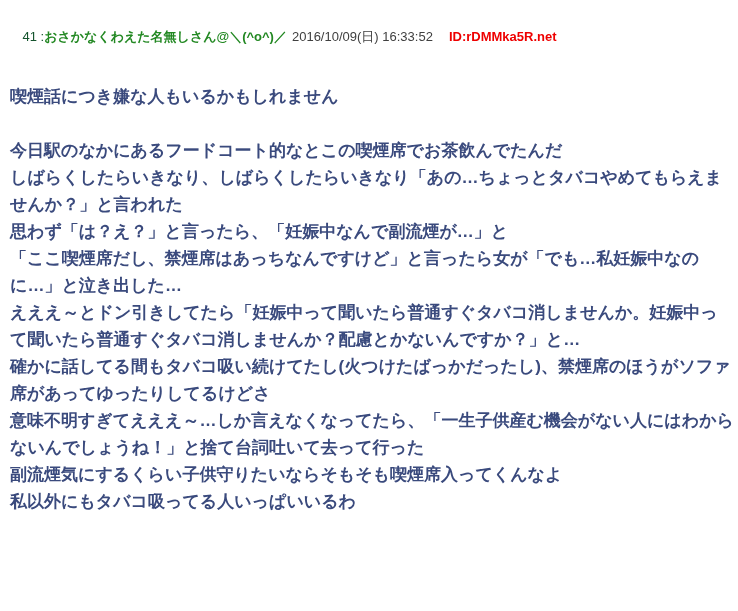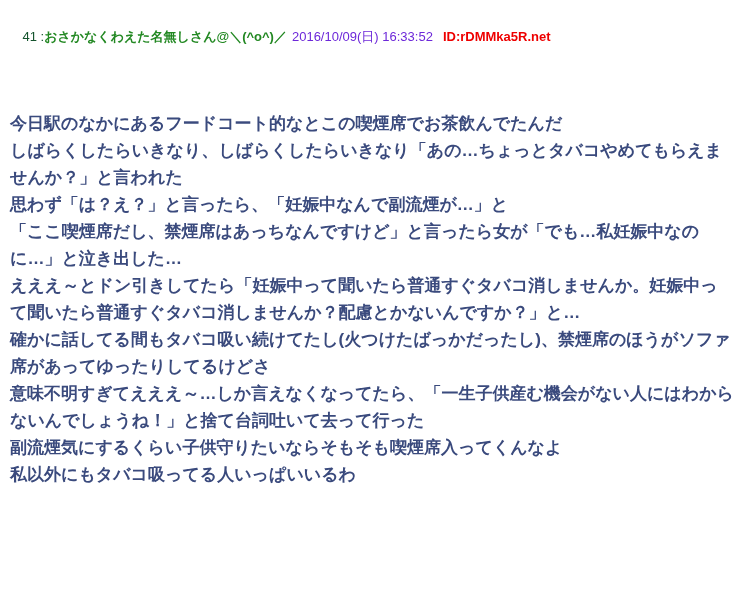--- a/index.html
+++ b/index.html
@@ -25,24 +25,24 @@
   }
   .post-number {
     color: #14532d;
     font-weight: 400;
   }
   .post-author {
     color: #228822;
     font-weight: 700;
   }
   .post-datetime {
-    color: #6d28d9;
+    color: #404040;
     font-weight: 400;
     margin-left: 5px;
-    margin-right: 10px;
+    margin-right: 16px;
   }
   .post-id {
     color: #ee0000;
     font-weight: 700;
     text-align: right;
   }
   .post-body {
     margin: 24px 4px 0 10px;
     width: 724px;
     font-size: 17px;
@@ -58,20 +58,21 @@
   }
 </style>
 </head>
 <body>
 
 <div class="post">
   <div class="post-header">
     <span class="post-number">41 :</span><span class="post-author">おさかなくわえた名無しさん@＼(^o^)／</span><span class="post-datetime">2016/10/09(日) 16:33:52</span><span class="post-id">ID:rDMMka5R.net</span>
   </div>
   <div class="post-body">
+      <div class="post-line">喫煙話につき嫌な人もいるかもしれません</div>
       <div class="post-line">&nbsp;</div>
       <div class="post-line">今日駅のなかにあるフードコート的なとこの喫煙席でお茶飲んでたんだ</div>
       <div class="post-line">しばらくしたらいきなり、しばらくしたらいきなり「あの…ちょっとタバコやめてもらえませんか？」と言われた</div>
       <div class="post-line">思わず「は？え？」と言ったら、「妊娠中なんで副流煙が…」と</div>
       <div class="post-line">「ここ喫煙席だし、禁煙席はあっちなんですけど」と言ったら女が「でも…私妊娠中なのに…」と泣き出した…</div>
       <div class="post-line">えええ～とドン引きしてたら「妊娠中って聞いたら普通すぐタバコ消しませんか。妊娠中って聞いたら普通すぐタバコ消しませんか？配慮とかないんですか？」と…</div>
       <div class="post-line">確かに話してる間もタバコ吸い続けてたし(火つけたばっかだったし)、禁煙席のほうがソファ席があってゆったりしてるけどさ</div>
       <div class="post-line">意味不明すぎてえええ～…しか言えなくなってたら、「一生子供産む機会がない人にはわからないんでしょうね！」と捨て台詞吐いて去って行った</div>
       <div class="post-line">副流煙気にするくらい子供守りたいならそもそも喫煙席入ってくんなよ</div>
       <div class="post-line">私以外にもタバコ吸ってる人いっぱいいるわ</div>

